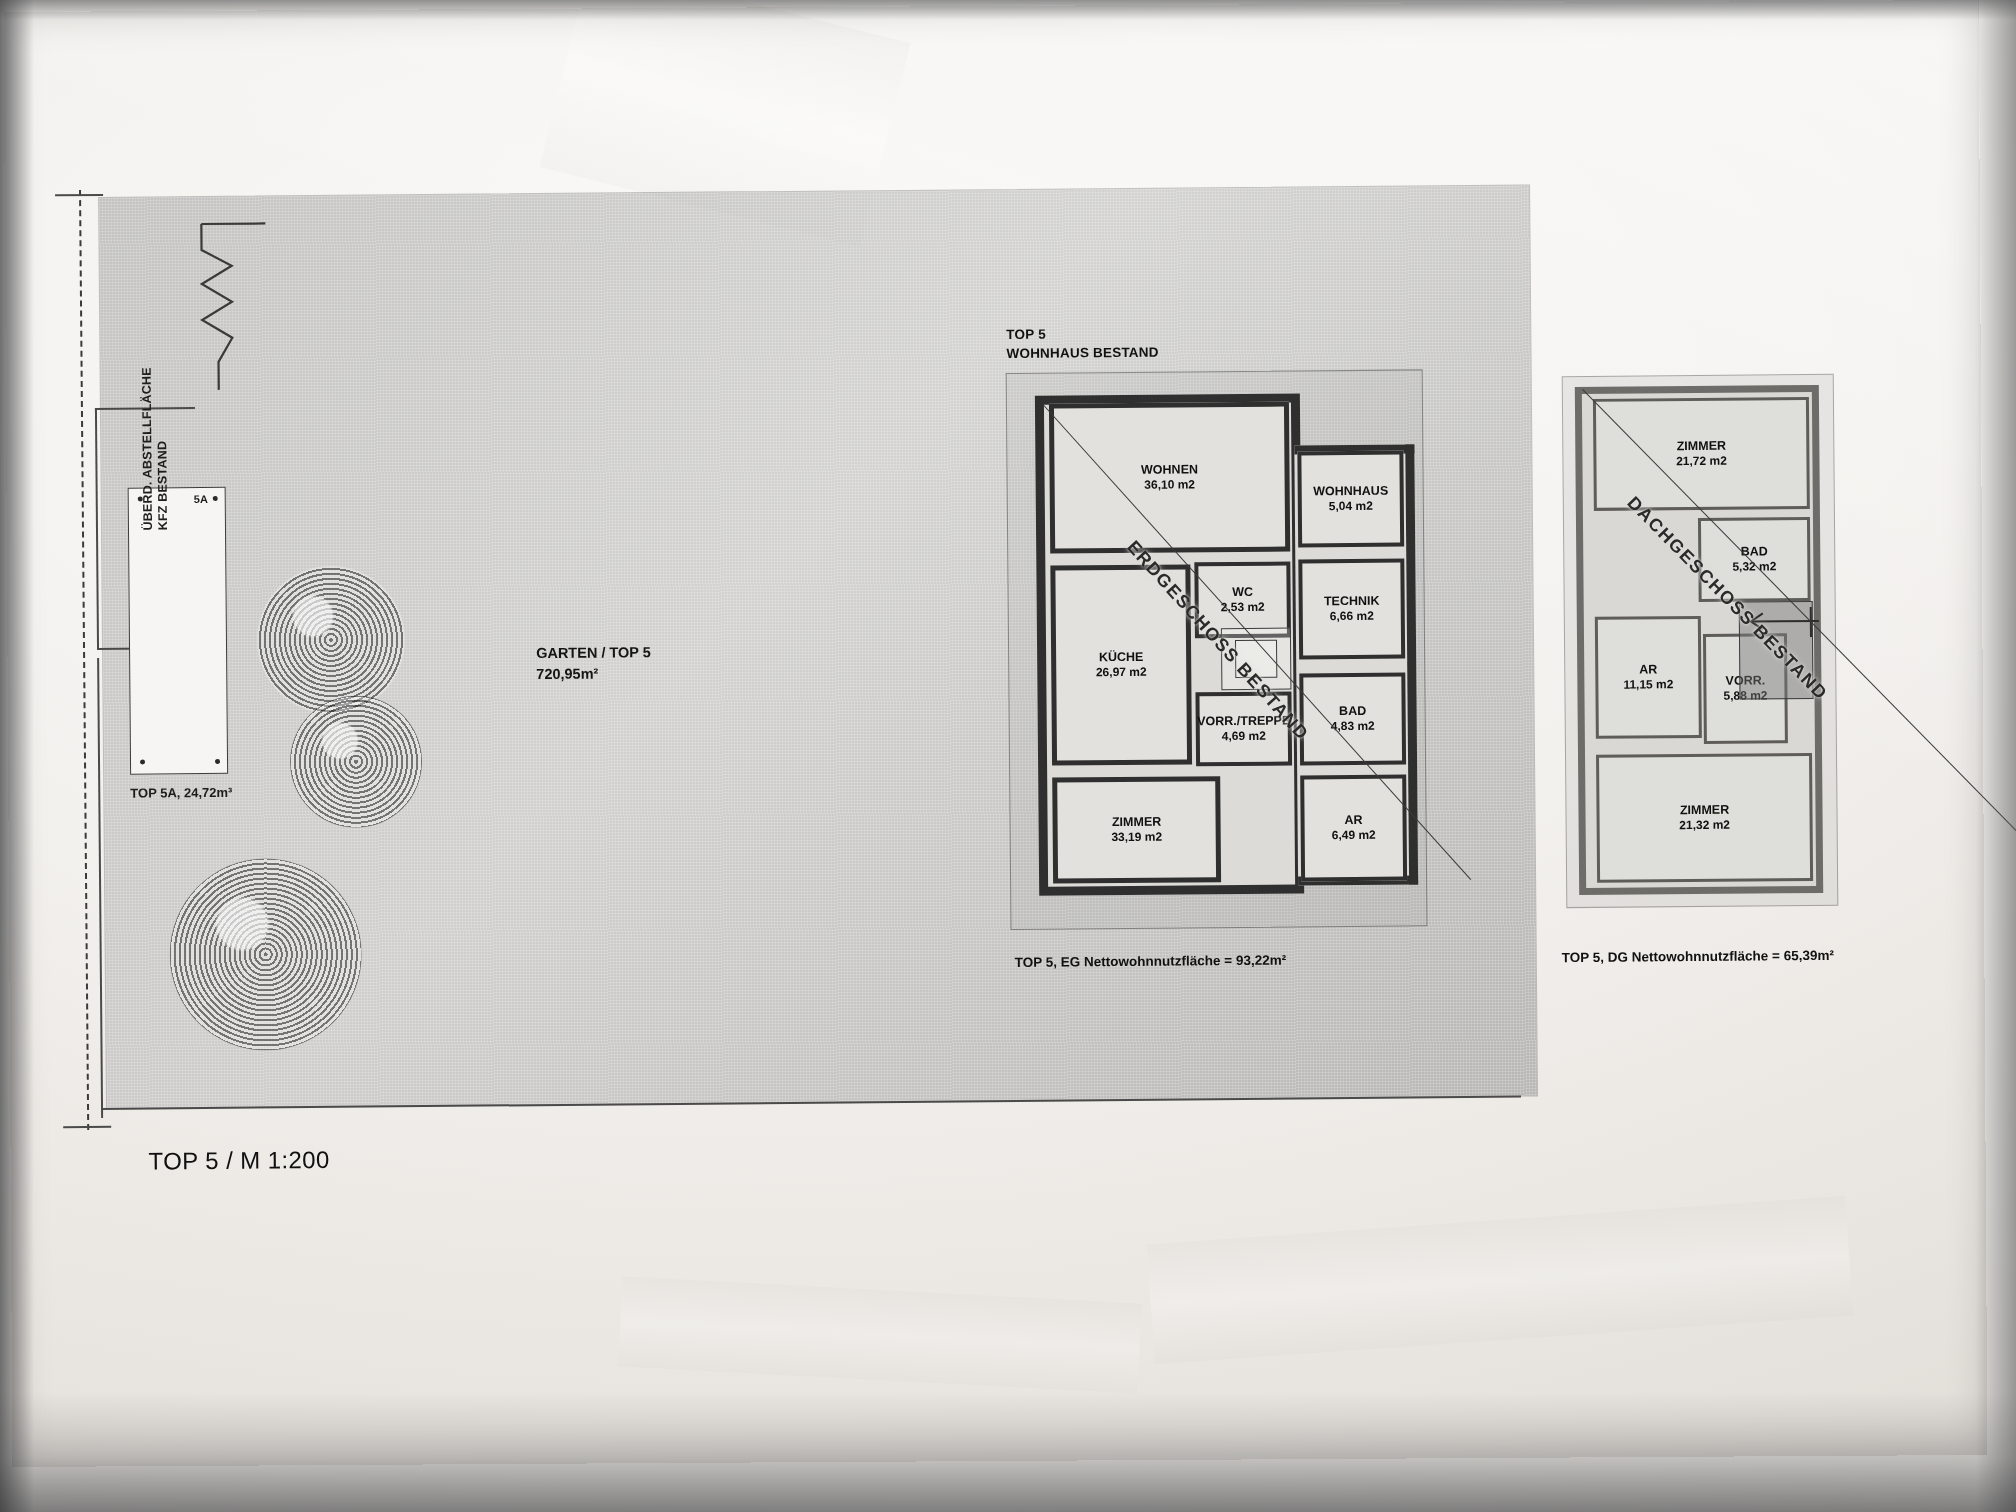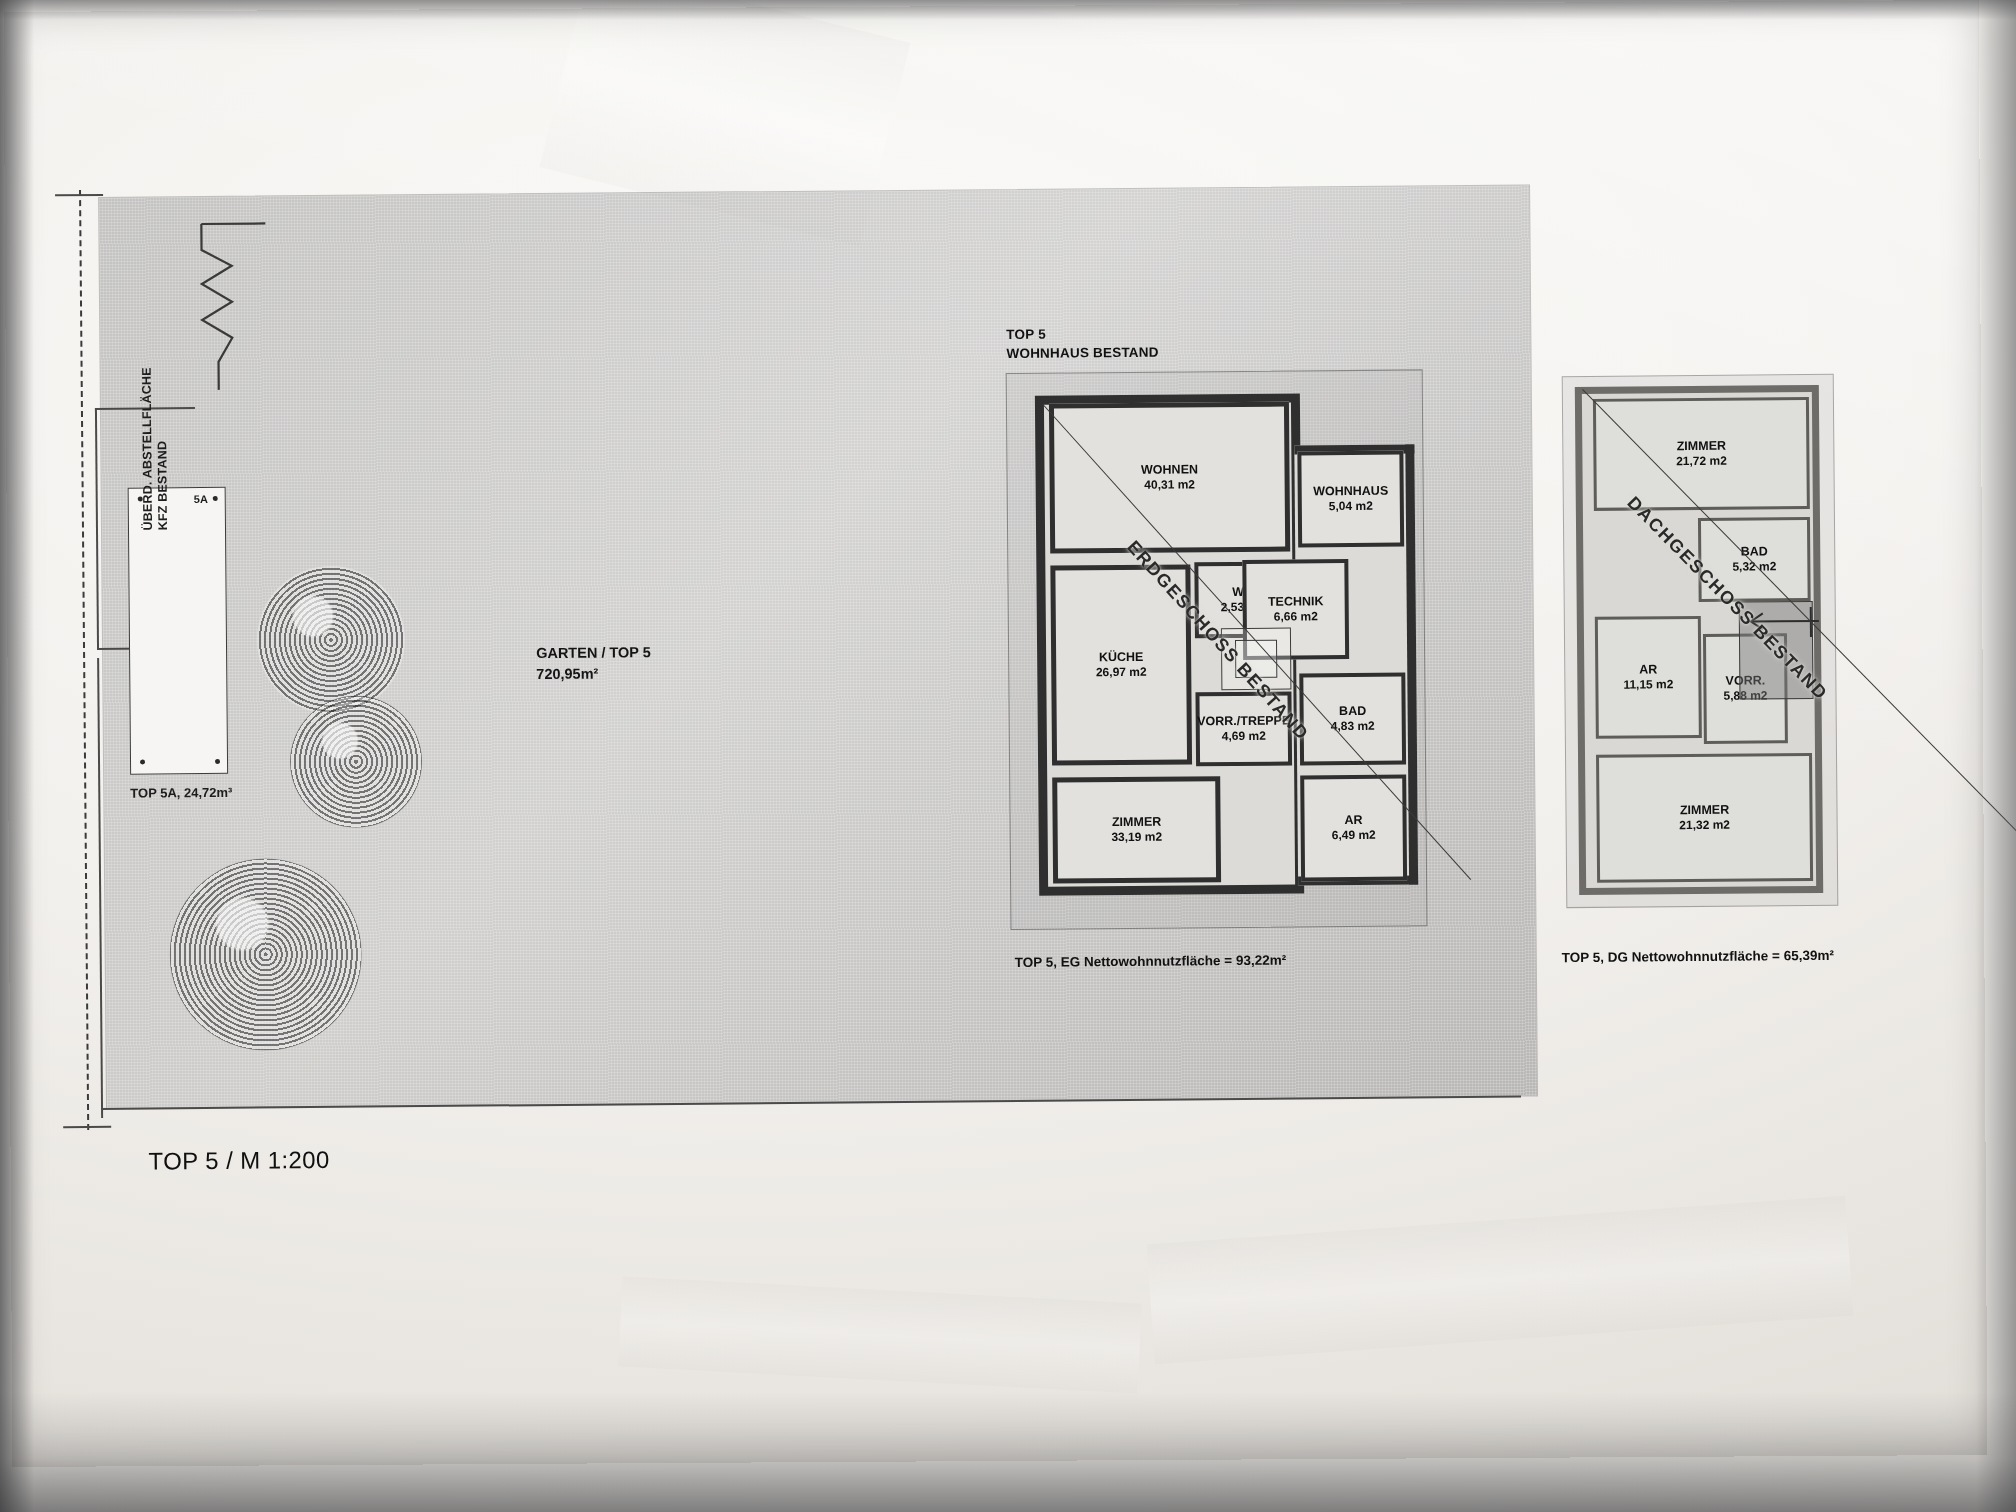--- a/index.html
+++ b/index.html
@@ -324,34 +324,34 @@
       <div>TOP 5</div>
       <div>WOHNHAUS BESTAND</div>
     </div>
 
     <div id="eg-outer"></div>
     <div id="eg-walls"></div>
     <div id="eg-right-block"></div>
 
     <div class="room" style="left:1052px; top:404px; width:240px; height:150px;">
       <div class="rname">WOHNEN</div>
-      <div class="rarea">40,31 m2</div>
+      <div class="rarea">36,10 m2</div>
     </div>
 
     <div class="room thin" style="left:1300px; top:454px; width:106px; height:96px;">
       <div class="rname">WOHNHAUS</div>
       <div class="rarea">5,04 m2</div>
     </div>
 
     <div class="room thin" style="left:1196px; top:564px; width:96px; height:76px;">
       <div class="rname">WC</div>
       <div class="rarea">2,53 m2</div>
     </div>
 
-    <div class="room thin" style="left:1244px; top:562px; width:106px; height:100px;">
+    <div class="room thin" style="left:1300px; top:562px; width:106px; height:100px;">
       <div class="rname">TECHNIK</div>
       <div class="rarea">6,66 m2</div>
     </div>
 
     <div class="room" style="left:1052px; top:566px; width:140px; height:200px;">
       <div class="rname">KÜCHE</div>
       <div class="rarea">26,97 m2</div>
     </div>
 
     <div class="room thin" style="left:1196px; top:694px; width:96px; height:74px;text-align:center;">

